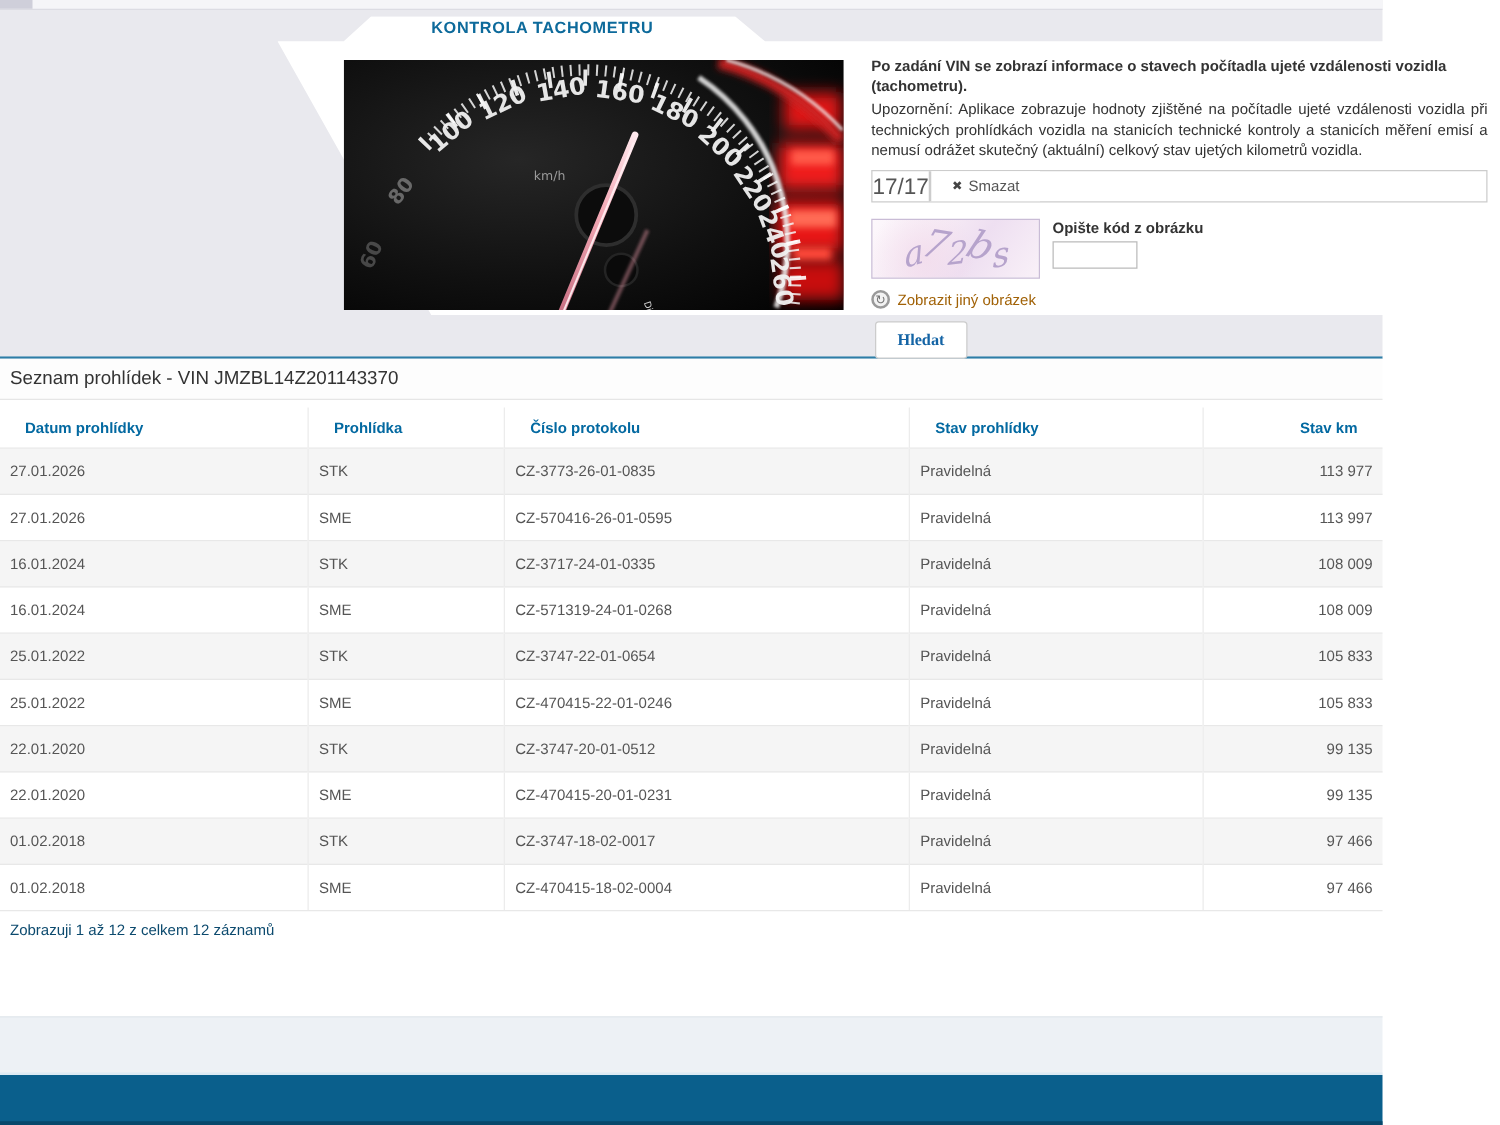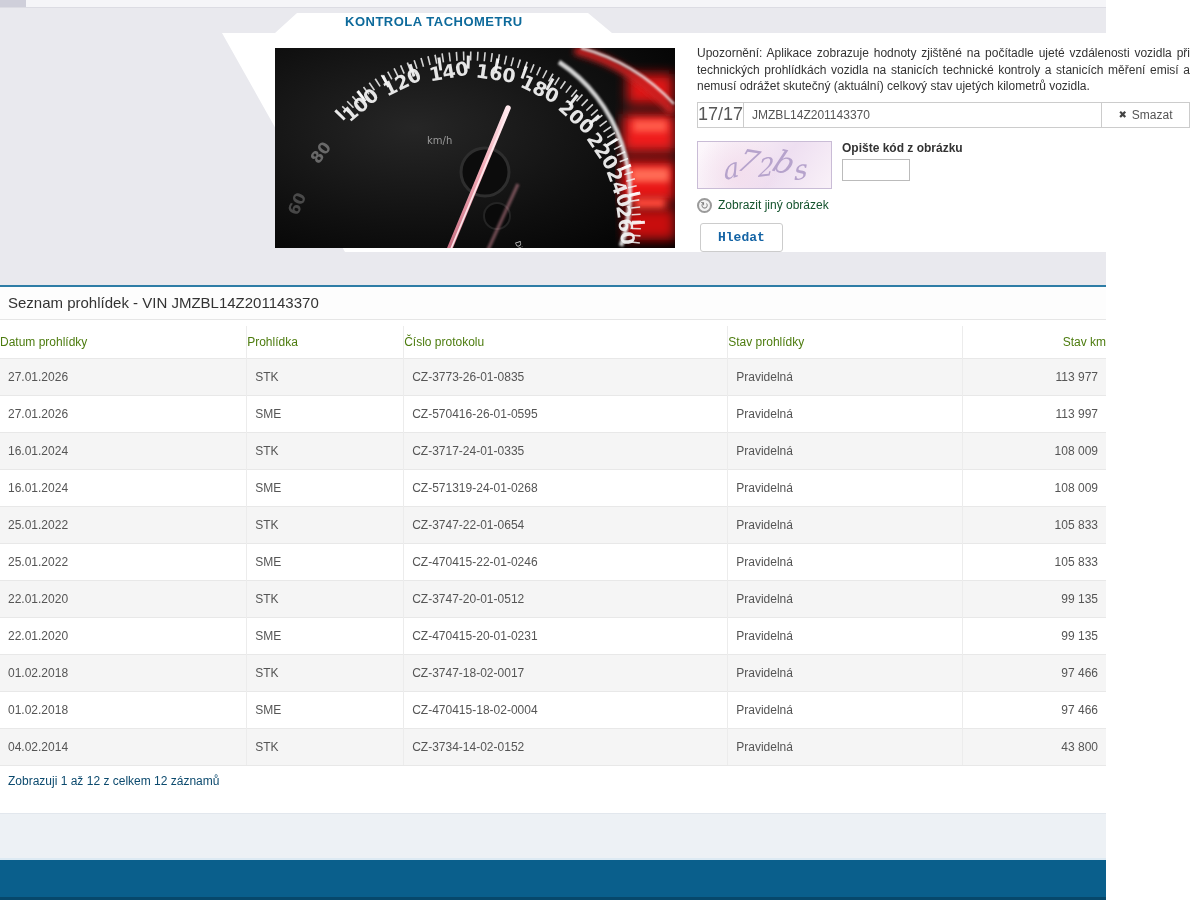--- a/index.html
+++ b/index.html
@@ -44,33 +44,33 @@
     font-family:"DejaVu Serif", serif; font-style:italic; color:#b6a3cc; }
   .captcha-code span { display:inline-block; line-height:1; }
   .captcha-right { margin-left:10px; }
   .captcha-label { font-weight:bold; font-size:12px; color:#333; }
   .captcha-input { margin-top:4px; width:68px; height:22px; border:1px solid #bbb; background:#fff;
     font-size:12px; padding:0 4px; font-family:"Liberation Sans", sans-serif; }
 
   .refresh-row { margin-top:9px; display:flex; align-items:center; gap:6px; cursor:pointer; width:fit-content; }
   .refresh-icon { width:15px; height:15px; border:2px solid #9a9a9a; border-radius:50%;
     display:flex; align-items:center; justify-content:center; font-size:10px; color:#777; background:#f2f2f2; }
-  .refresh-label { color:#14532d; font-size:12px; }
+  .refresh-label { color:#a16207; font-size:12px; }
 
   .search-btn { margin-top:10px; margin-left:3px; padding:6px 17px; background:#fff;
     border:1px solid #ccc; border-radius:3px; color:#1464a5; font-weight:bold; font-size:13px;
-    cursor:pointer; font-family:Liberation Mono, monospace; }
+    cursor:pointer; font-family:Liberation Serif, serif; }
 
   
   .panel { border-top:2px solid #2e7da6; background:#fff; }
   .panel-heading { font-size:15px; color:#333; padding:7px 1px 8px 8px; background:#fdfdfd;
     border-bottom:1px solid #e6e6e6; }
   table { width:100%; border-collapse:collapse; font-size:12px; table-layout:fixed; margin-top:6px; }
   col.c0{width:22.3%} col.c1{width:14.2%} col.c2{width:29.3%} col.c3{width:21.2%} col.c4{width:13%}
-  thead th { text-align:left; font-weight:normal; color:#4d7c0f; padding:9px 0;
+  thead th { text-align:left; font-weight:bold; color:#0369a1; padding:9px 20px;
     border-left:1px solid #ececec; }
   thead th:first-child { border-left:none; }
   thead th.num { text-align:right; }
   tbody td { color:#555; padding:11px 8px; border-top:1px solid #e8e8e8; border-left:1px solid #ececec; }
   tbody td:first-child { border-left:none; }
   tbody tr:nth-child(odd) { background:#f5f5f5; }
   tbody tr:nth-child(even) { background:#fff; }
   tbody td.num { text-align:right; }
   .table-footer { font-size:12px; color:#0c4a6e; padding:8px; border-top:1px solid #e8e8e8; }
 
@@ -154,25 +154,25 @@
 
       <circle cx="210" cy="124" r="24" fill="#0c0c0c" stroke="#2e2e2e" stroke-width="3"></circle>
       <circle cx="222" cy="168" r="13" fill="#0a0a0a" stroke="#242424" stroke-width="2"></circle>
       <line x1="170" y1="212" x2="233" y2="60" stroke="url(#needle)" stroke-width="5.5" stroke-linecap="round"></line>
       <line x1="173" y1="208" x2="232" y2="66" stroke="#fff0f3" stroke-width="1.6" opacity=".9"></line>
       <line x1="207" y1="215" x2="243" y2="136" stroke="#e597a6" stroke-width="3.4" opacity=".45" filter="url(#blur1)"></line>
       <text x="240" y="194" font-size="7.5" fill="#cfcfcf" transform="rotate(72 240 194)" font-family="DejaVu Sans, sans-serif">Diesel</text>
     </svg>
 
     <div class="form-col">
+      <p class="lead">Po zadání VIN se zobrazí informace o stavech počítadla ujeté vzdálenosti vozidla (tachometru).</p>
       <p class="warning">Upozornění: Aplikace zobrazuje hodnoty zjištěné na počítadle ujeté vzdálenosti vozidla při technických prohlídkách vozidla na stanicích technické kontroly a stanicích měření emisí a nemusí odrážet skutečný (aktuální) celkový stav ujetých kilometrů vozidla.</p>
 
       <div class="vin-row">
         <div class="vin-counter">17/17</div>
-        <input class="vin-input" type="text" value="JMZBL14Z201143370" style="">
         <button class="clear-btn">
           <span class="x">✖</span>
           <span>Smazat</span>
         </button>
       </div>
 
       <div class="captcha-zone">
         <div class="captcha-box">
           <div class="captcha-code" id="captcha-code">
               <span style="transform: rotate(-16deg) translateY(4px) skewX(-10deg); font-size: 27px;">a</span>
@@ -280,27 +280,20 @@
             <td>Pravidelná</td>
             <td class="num">97 466</td>
           </tr>
           <tr>
             <td>01.02.2018</td>
             <td>SME</td>
             <td>CZ-470415-18-02-0004</td>
             <td>Pravidelná</td>
             <td class="num">97 466</td>
           </tr>
-          <tr>
-            <td>04.02.2014</td>
-            <td>STK</td>
-            <td>CZ-3734-14-02-0152</td>
-            <td>Pravidelná</td>
-            <td class="num">43 800</td>
-          </tr>
         </tbody>
     </table>
     <div class="table-footer">Zobrazuji 1 až 12 z celkem 12 záznamů</div>
   </div>
 
   <div class="flexspacer"></div>
   <div class="strip"></div>
   <div class="bluebar"></div>
 </div>
 

